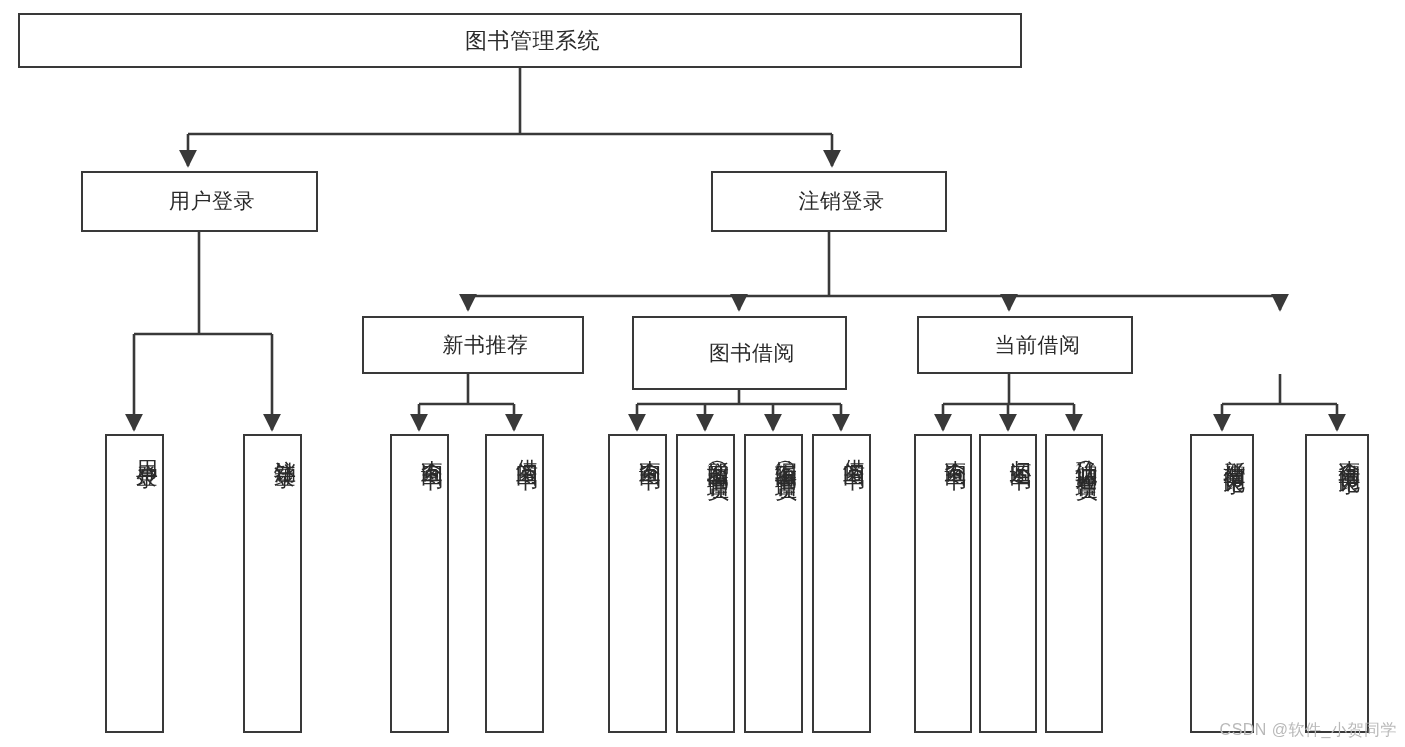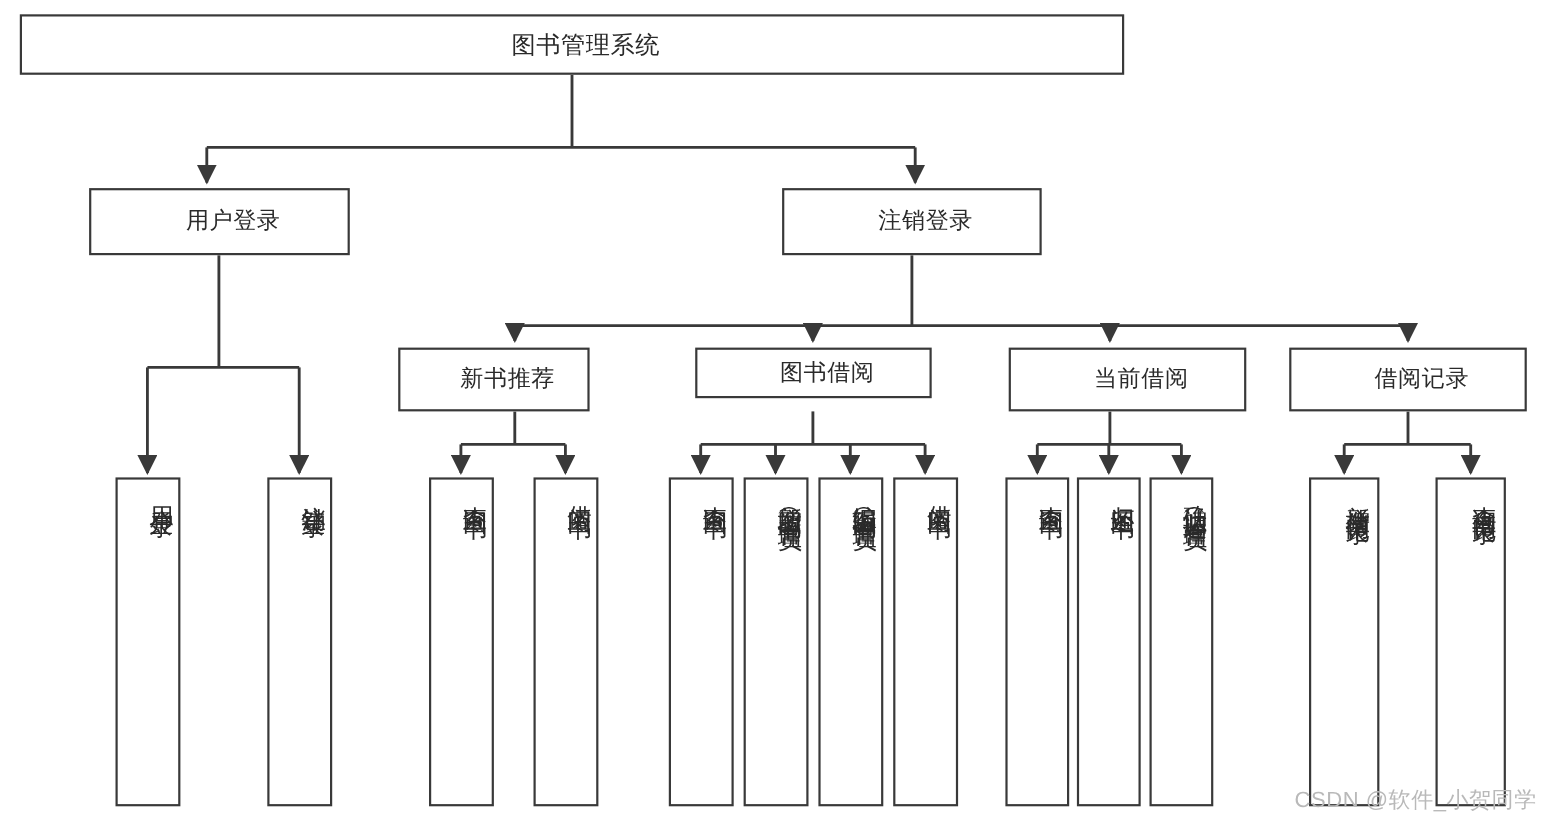--- a/index.html
+++ b/index.html
@@ -56,21 +56,21 @@
     letter-spacing: 3px;
     line-height: 1;
   }
   .node.root .node-label {
     font-size: 22px;
   }
   .watermark {
     position: absolute;
     right: 8px;
     bottom: 6px;
-    font-size: 20px;
+    font-size: 16px;
     color: #b9b9b9;
     letter-spacing: 0.5px;
     white-space: nowrap;
     pointer-events: none;
   }
 </style>
 </head>
 <body>
 
 <div id="canvas">
@@ -129,31 +129,28 @@
     <span class="node-label">图书管理系统</span>
   </div>
 
   <div class="node horizontal" style="left:81px; top:171px; width:237px; height:61px;">
     <span class="node-label">用户登录</span>
   </div>
   <div class="node horizontal" style="left:711px; top:171px; width:236px; height:61px;">
     <span class="node-label">注销登录</span>
   </div>
 
-  <div class="node horizontal" style="left:362px; top:316px; width:174px; height:58px;">
+  <div class="node horizontal" style="left:362px; top:316px; width:222px; height:58px;">
     <span class="node-label">新书推荐</span>
   </div>
-  <div class="node horizontal" style="left:632px; top:316px; width:215px; height:46px;">
+  <div class="node horizontal" style="left:632px; top:316px; width:215px; height:74px;">
     <span class="node-label">图书借阅</span>
   </div>
   <div class="node horizontal" style="left:902px; top:316px; width:216px; height:58px;margin-left:15px;">
     <span class="node-label">当前借阅</span>
-  </div>
-  <div class="node horizontal" style="left:1172px; top:316px; width:216px; height:58px;">
-    <span class="node-label">借阅记录</span>
   </div>
 
   <div class="node vertical" style="left:105px; top:434px; width:59px; height:299px;">
     <span class="node-label">用户登录</span>
   </div>
   <div class="node vertical" style="left:243px; top:434px; width:59px; height:299px;">
     <span class="node-label">注销登录</span>
   </div>
 
   <div class="node vertical" style="left:390px; top:434px; width:59px; height:299px;">

